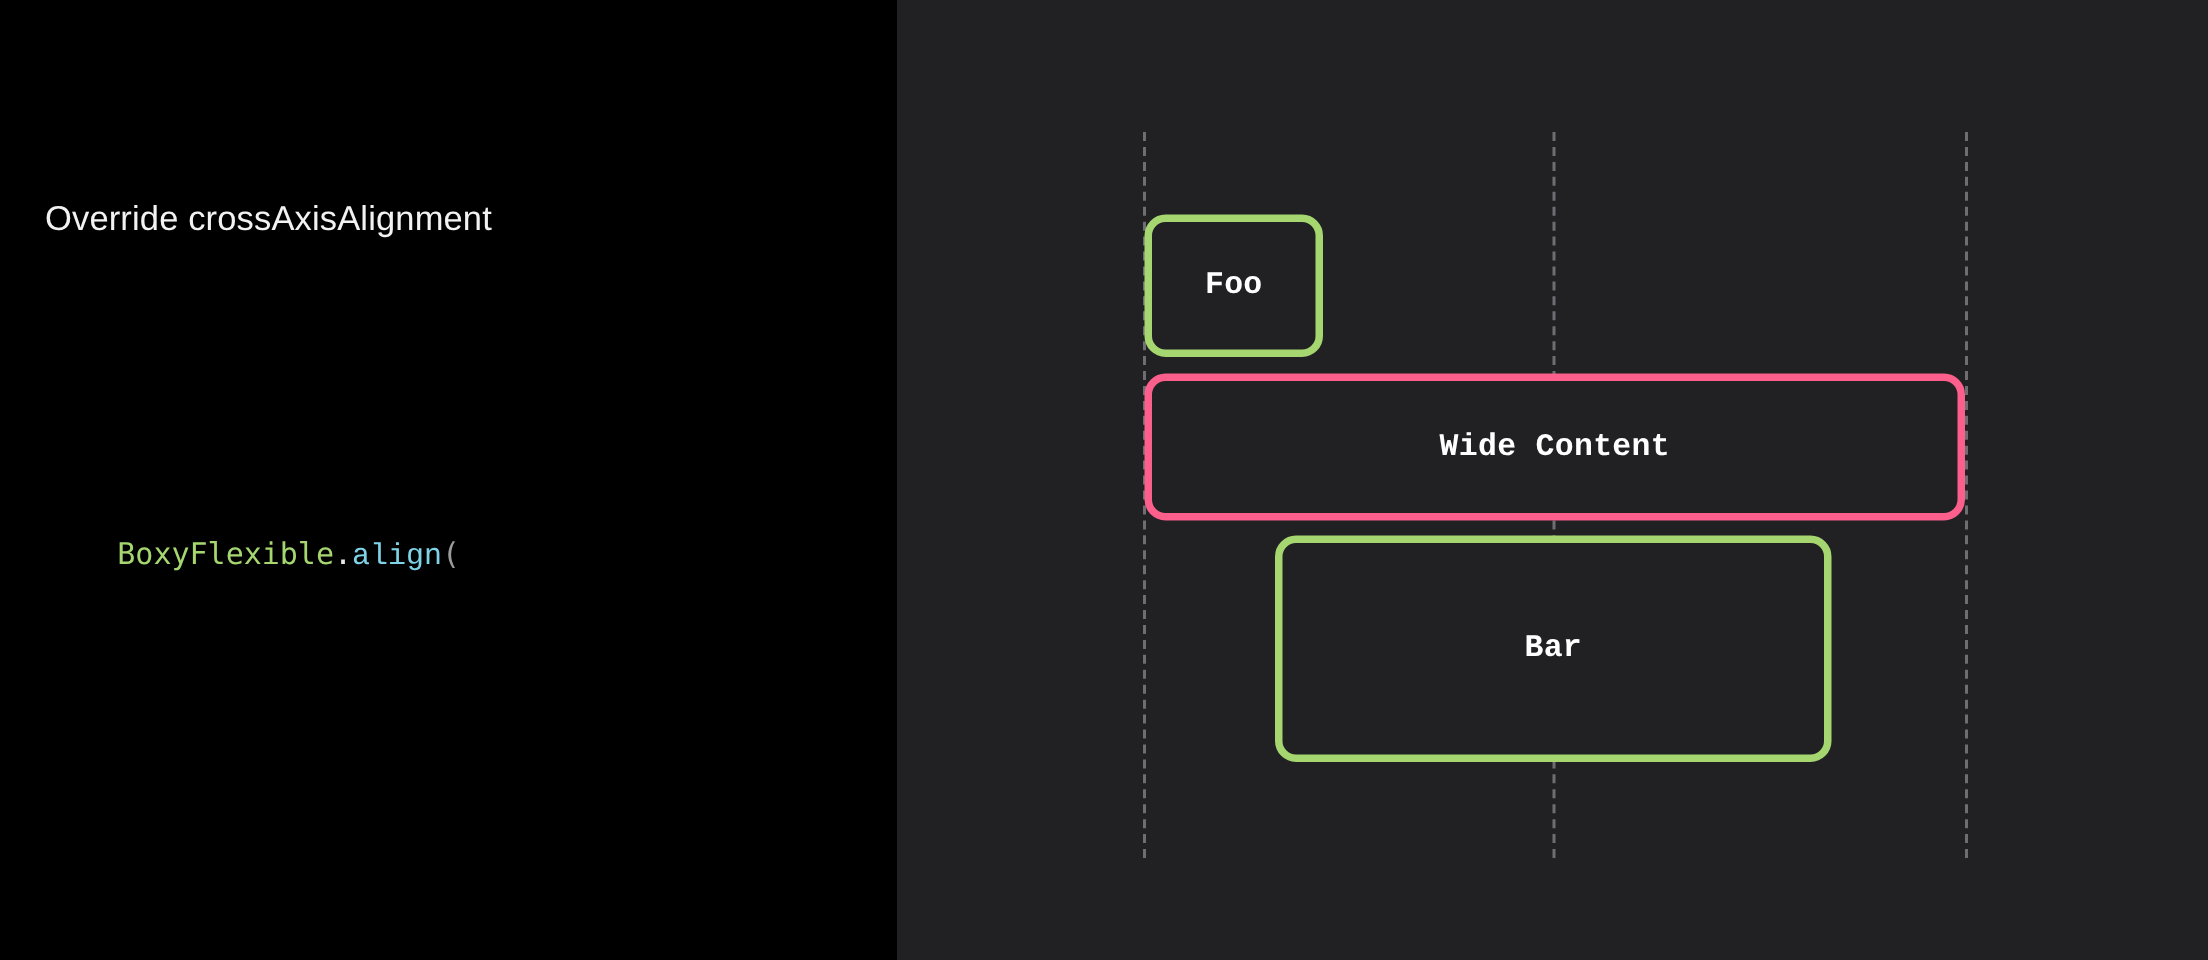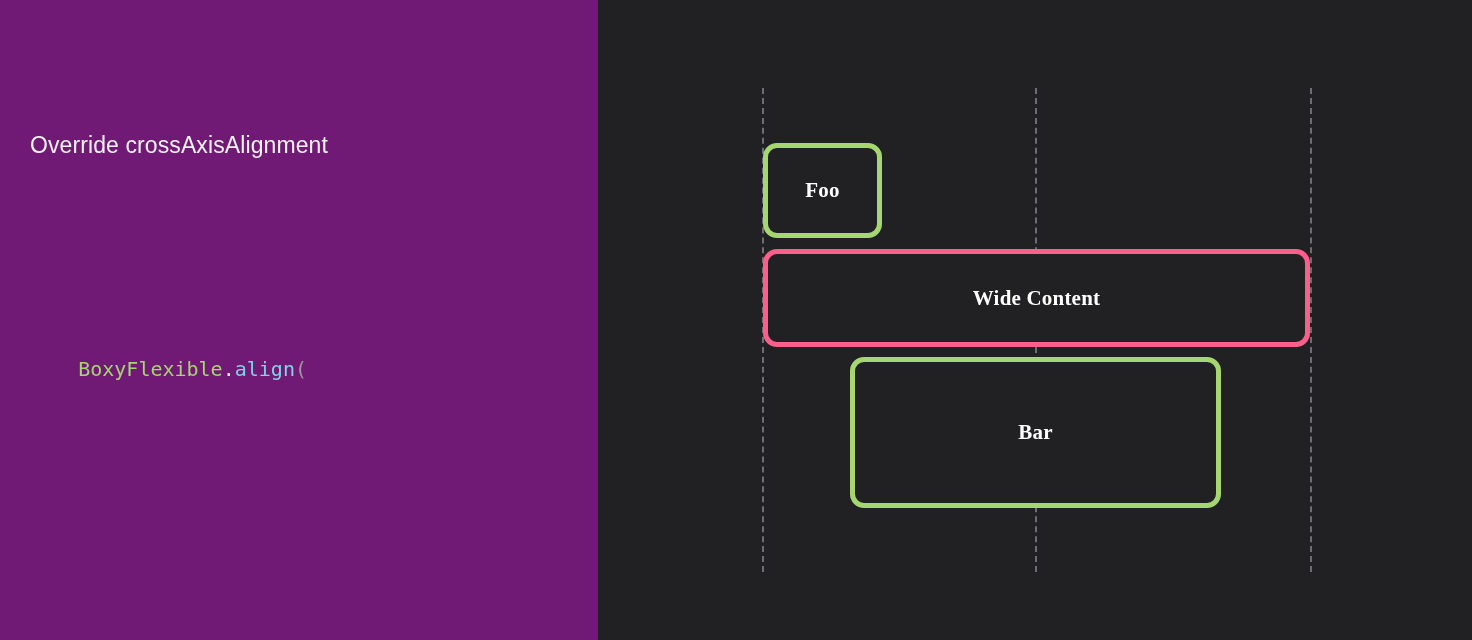--- a/index.html
+++ b/index.html
@@ -16,21 +16,21 @@
     font-family: "Liberation Sans", sans-serif;
   }
 
   
   #left-panel {
     position: absolute;
     left: 0;
     top: 0;
     width: 598px;
     height: 640px;
-    background: #701a75;
+    background: #000000;
   }
   #slide-title {
     position: absolute;
     left: 30px;
     top: 130px;
     font-family: "Liberation Sans", sans-serif;
     font-size: 23px;
     line-height: 30px;
     color: #f2f2f2;
     letter-spacing: 0.1px;
@@ -44,21 +44,21 @@
     font-size: 20px;
     line-height: 30px;
     white-space: pre;
     color: #b9c0c6;
   }
   .code-line { white-space: pre; display: block; height: 30px; }
 
   
   .tok-type   { color: #a5d66f; }
   .tok-paramI { color: #ef8f5e; font-style: italic; }
-  .tok-method { color: #7fd3e8; }
+  .tok-method { color: #7fd3e8; font-family: Liberation Mono, monospace; }
   .tok-punct  { color: #9b9b9b; }
   .tok-dot    { color: #e8e8e8; }
 
   
   #right-panel {
     position: absolute;
     left: 598px;
     top: 0;
     width: 874px;
     height: 640px;
@@ -74,21 +74,21 @@
   .box {
     position: absolute;
     box-sizing: border-box;
     border-radius: 14px;
     background: #212124;
     display: flex;
     align-items: center;
     justify-content: center;
   }
   .box-label {
-    font-family: Liberation Serif, serif;
+    font-family: Liberation Mono, monospace;
     font-size: 21px;
     font-weight: bold;
     color: #ffffff;
     letter-spacing: 0.2px;
   }
   #box-foo {
     left: 763px; top: 143px;
     width: 119px; height: 95px;
     border: 5px solid #a5d66f;
   }

